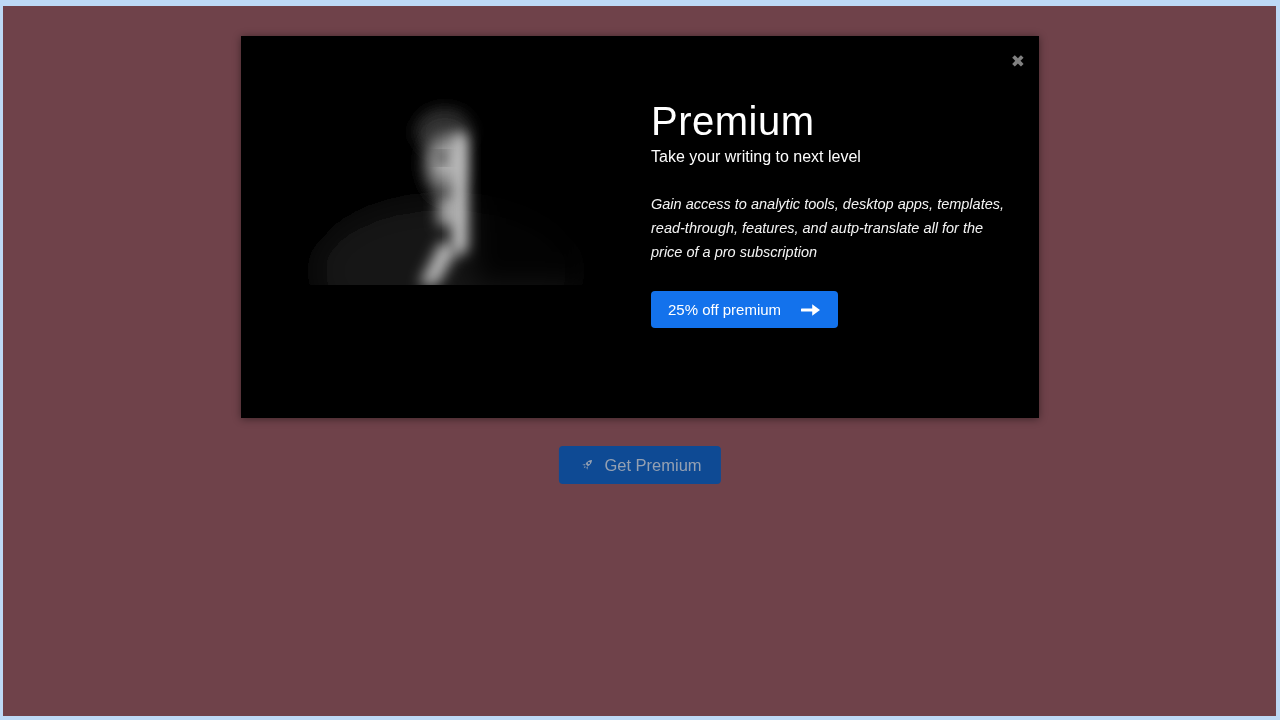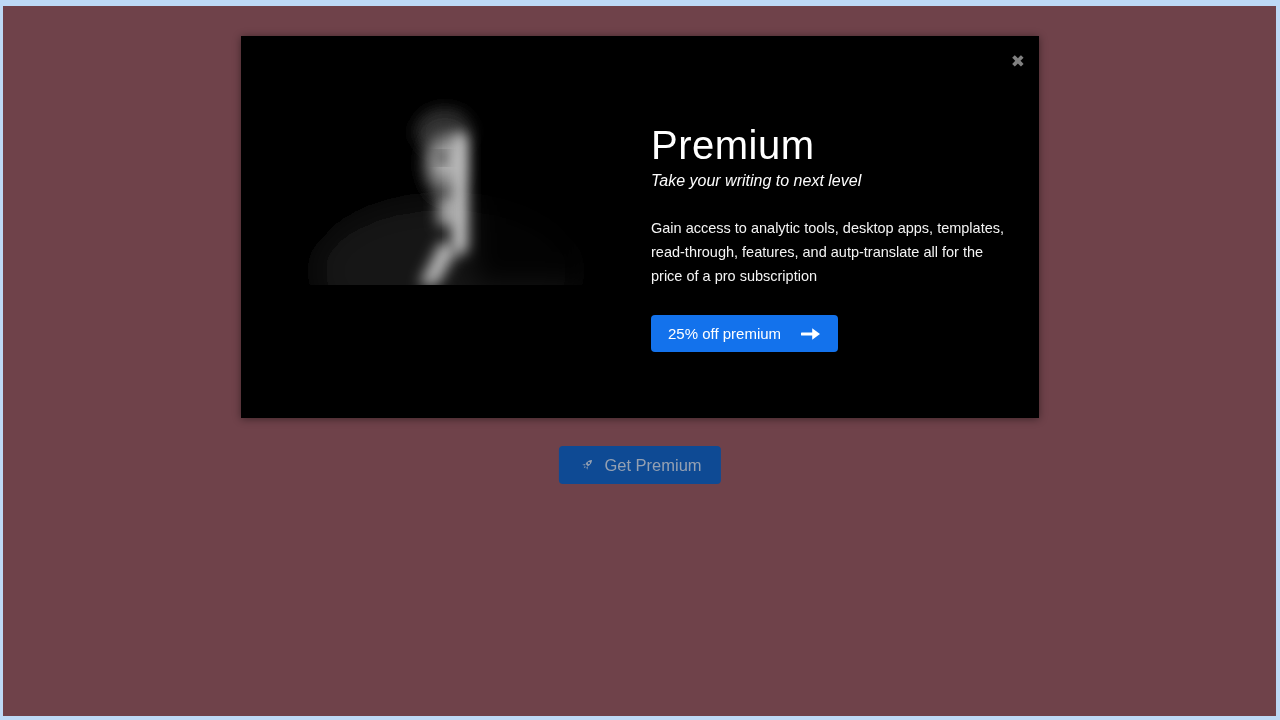--- a/index.html
+++ b/index.html
@@ -38,42 +38,42 @@
     left:0; top:0;
     width:400px; height:249px;
     background:#000;
     overflow:hidden;
   }
   .photo svg { display:block; }
   .modal-content {
     position:absolute;
     left:410px; top:0;
     width:388px; height:382px;
-    padding-top:88px;
+    padding-top:64px;
     color:#fff;
   }
   .modal-title {
     font-size:40px;
     font-weight:300;
     line-height:1.05;
     letter-spacing:0.5px;
     color:#fff;
   }
   .modal-subtitle {
     margin-top:6px;
     font-size:16px;
     color:#fdfdfd;
-    font-style:italic;
   }
   .modal-desc {
     margin-top:26px;
     width:364px;
     font-size:14.5px;
     line-height:24px;
     color:#f4f4f4;
+    font-style:italic;
   }
   .cta-btn {
     margin-top:27px;
     display:inline-flex;
     align-items:center;
     gap:20px;
     background:#1372ec;
     color:#fff;
     border:none;
     border-radius:4px;

